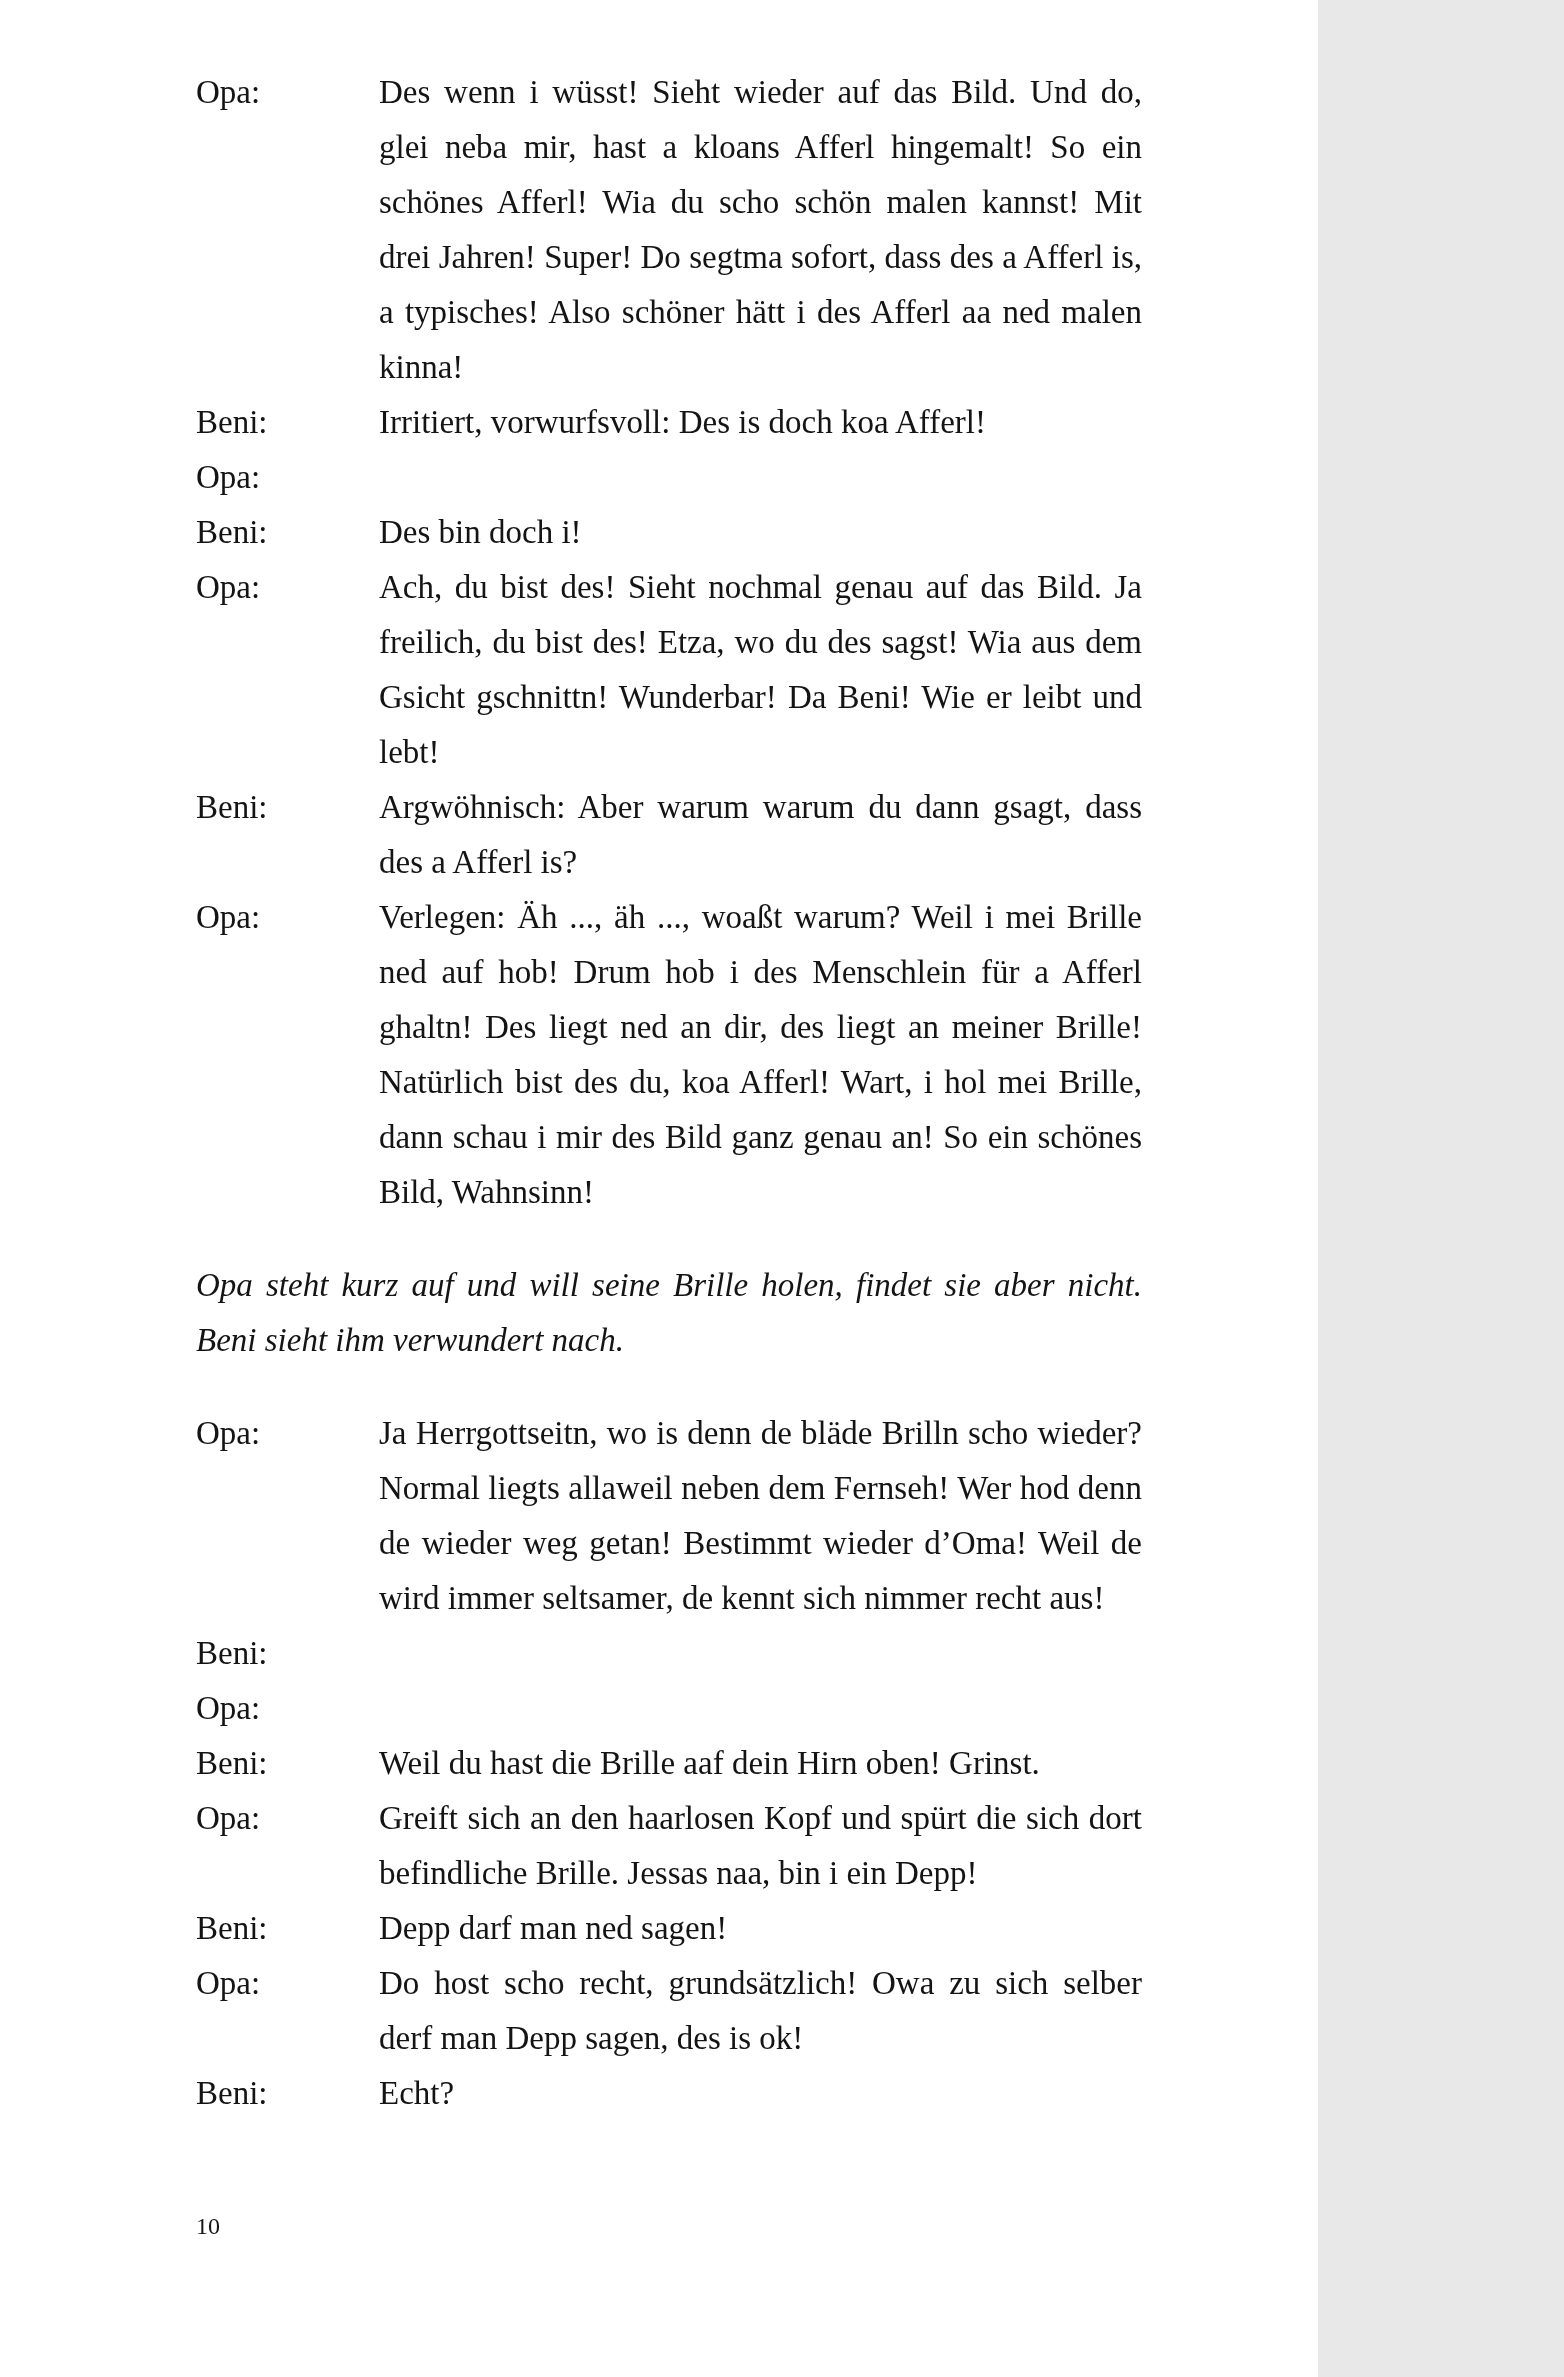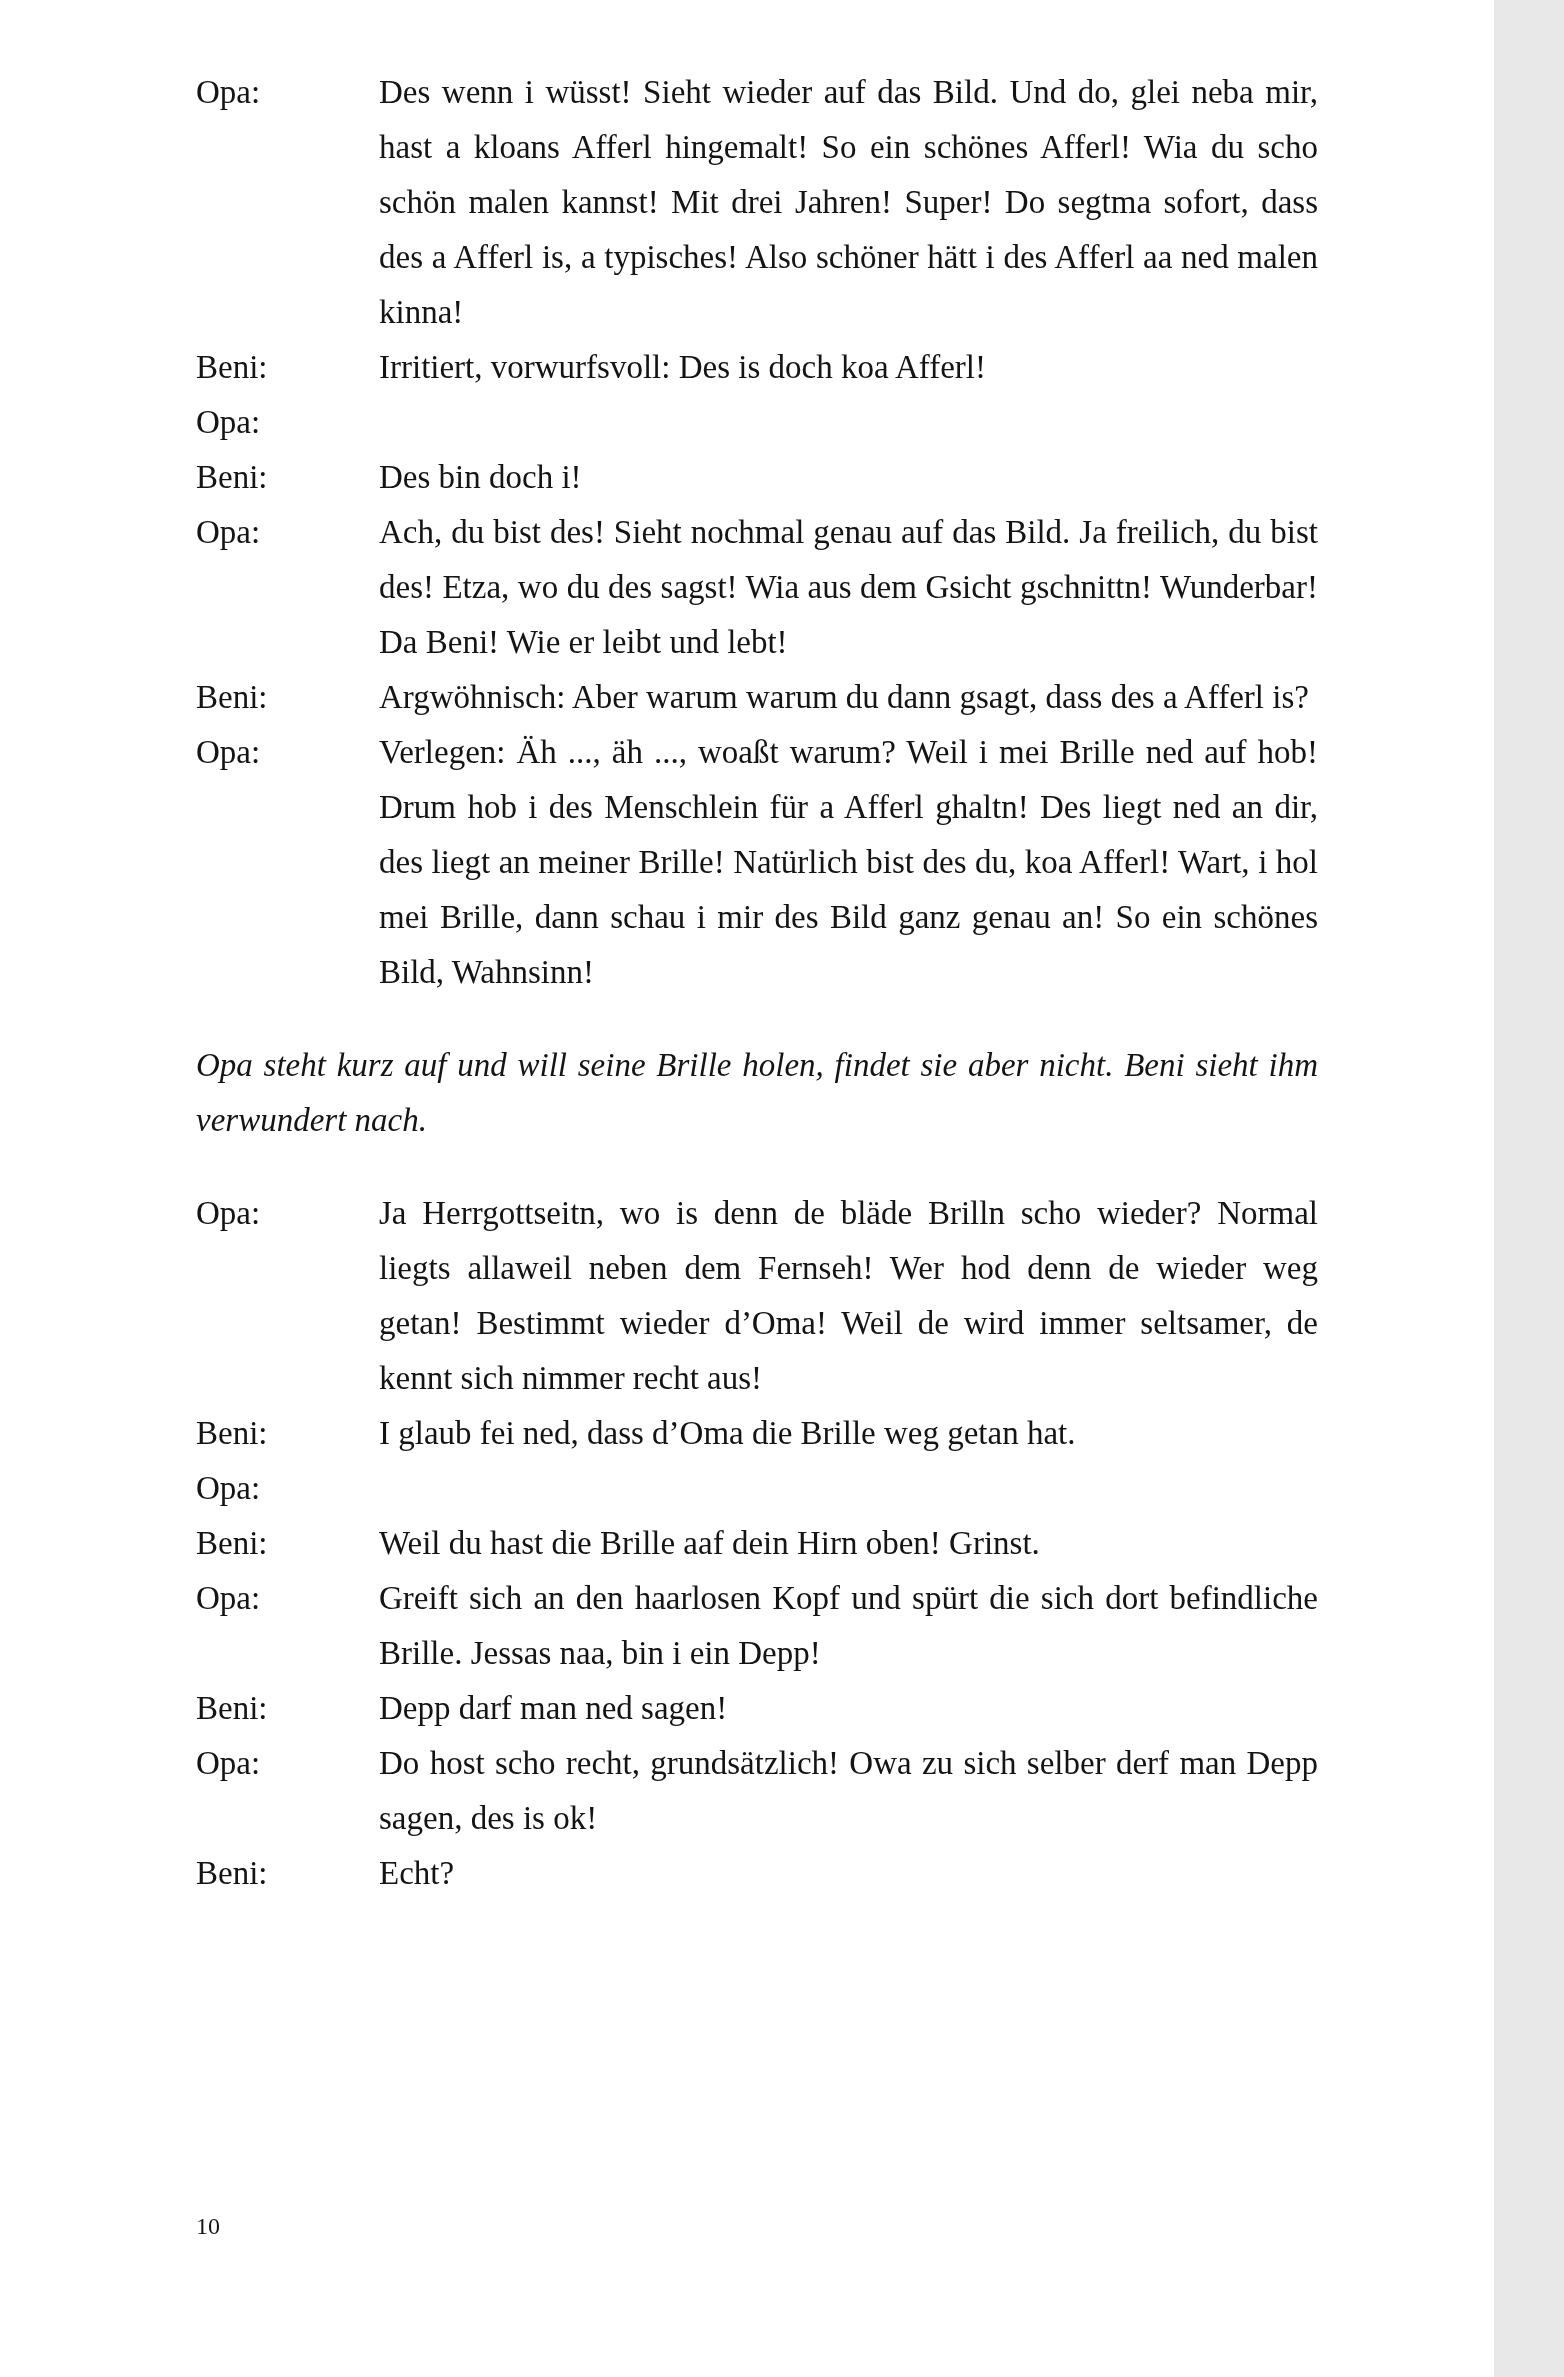--- a/index.html
+++ b/index.html
@@ -2,21 +2,21 @@
 <html style="font-size:10.4px"><head>
 <meta charset="utf-8">
 <style>
   html, body {
     margin: 0;
     padding: 0;
     background: #e8e8e8;
   }
   .page {
     position: relative;
-    width: 1494px;
+    width: 1318px;
     height: 2377px;
     background: #ffffff;
     color: #141414;
     font-family: "Liberation Serif", "DejaVu Serif", serif;
     font-size: 33px;
     line-height: 55px;
     box-sizing: border-box;
     padding: 65px 176px 0 196px;
     overflow: hidden;
   }
@@ -86,21 +86,20 @@
         <div class="speaker">Opa:</div>
         <div class="text"><span class="italic">Verlegen:</span><span class="roman"> Äh ..., äh ..., woaßt warum? Weil i mei Brille ned auf hob! Drum hob i des Menschlein für a Afferl ghaltn! Des liegt ned an dir, des liegt an meiner Brille! Natürlich bist des du, koa Afferl! Wart, i hol mei Brille, dann schau i mir des Bild ganz genau an! So ein schönes Bild, Wahnsinn!</span></div>
       </div>
       <p class="stage-direction"><span class="italic">Opa steht kurz auf und will seine Brille holen, findet sie aber nicht. Beni sieht ihm verwundert nach.</span></p>
       <div class="line">
         <div class="speaker">Opa:</div>
         <div class="text"><span class="roman">Ja Herrgottseitn, wo is denn de bläde Brilln scho wieder? Normal liegts allaweil neben dem Fernseh! Wer hod denn de wieder weg getan! Bestimmt wieder d’Oma! Weil de wird immer seltsamer, de kennt sich nimmer recht aus!</span></div>
       </div>
       <div class="line">
         <div class="speaker">Beni:</div>
-        <div class="text"><span class="roman">I glaub fei ned, dass d’Oma die Brille weg getan hat.</span></div>
       </div>
       <div class="line">
         <div class="speaker">Opa:</div>
       </div>
       <div class="line">
         <div class="speaker">Beni:</div>
         <div class="text"><span class="roman">Weil du hast die Brille aaf dein Hirn oben! </span><span class="italic">Grinst.</span></div>
       </div>
       <div class="line">
         <div class="speaker">Opa:</div>

